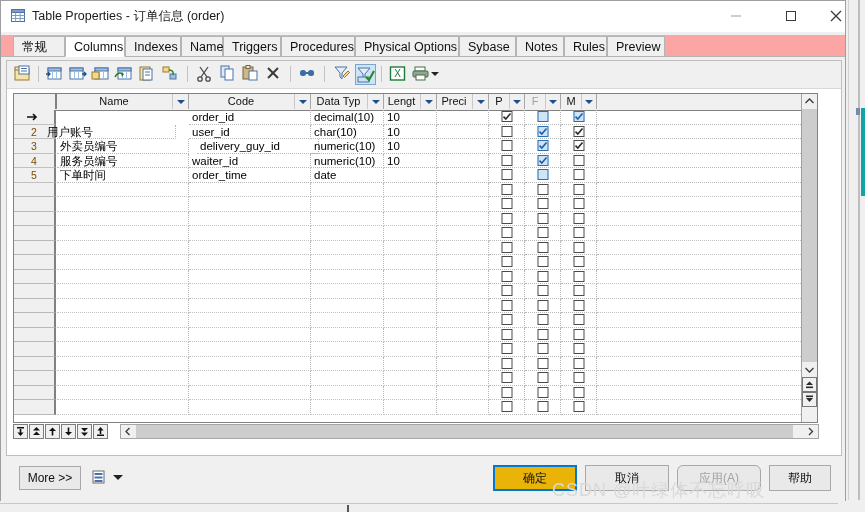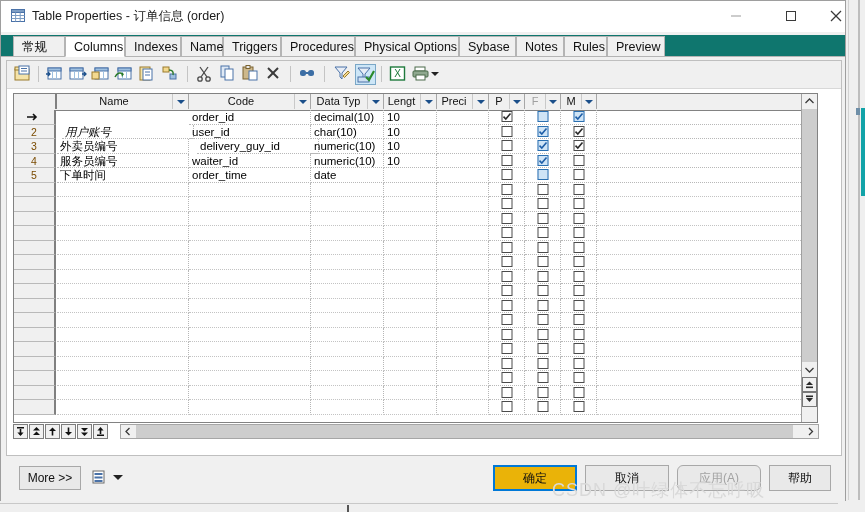--- a/index.html
+++ b/index.html
@@ -32,21 +32,21 @@
   .titlebar{position:relative;height:31px;background:#ffffff;}
   .titlebar .ticon{position:absolute;left:10px;top:8px;width:14px;height:13px;}
   .titlebar .ttext{position:absolute;left:31px;top:7px;font-size:12.5px;color:#1b1b1b;white-space:nowrap;}
   .wbtn{position:absolute;top:0;width:45px;height:30px;cursor:default;}
   .wbtn .g{position:absolute;left:50%;top:50%;transform:translate(-50%,-50%);}
   .min-g{width:10px;height:1px;background:#9a9a9a;}
   .max-g{width:10px;height:10px;border:1.4px solid #3a3a3a;box-sizing:border-box;}
   .close-g{width:12px;height:12px;}
 
   
-  .tabstrip{position:relative;height:22px;margin:3px 0 0 0;background:#0f766e;}
+  .tabstrip{position:relative;height:22px;margin:3px 0 0 0;background:#fca5a5;}
   .tabstrip .baseline{position:absolute;left:0;bottom:0;width:844px;height:1px;background:#b4b4b4;}
   .tab{
     position:absolute;bottom:0;height:21px;line-height:21px;
     padding:0 8px;box-sizing:border-box;
     border:1px solid #b4b4b4;border-bottom:1px solid #b4b4b4;
     background:#f0f0f0;font-size:12.5px;color:#111;white-space:nowrap;cursor:default;
   }
   .tab.active{background:#ffffff;border-bottom-color:#ffffff;z-index:3;}
 
   
@@ -388,21 +388,21 @@
                 <span class="ck hl">
                   <svg width="9" height="9" viewBox="0 0 9 9">
                     <path d="M1 4.6 L3.3 7 L8 1.4" stroke="#1f5fa8" stroke-width="1.6" fill="none"></path>
                   </svg>
                 </span>
               </div>
               <div class="cell" style="left:583px;width:220px;border-right:none;"></div>
             </div>
             <div class="grow">
               <div class="rowhdr">2</div>
-              <div class="cell" style="left:48px;width:132px;font-style:italic;">用户账号</div>
+              <div class="cell" style="left:30px;width:132px;">用户账号</div>
               <div class="cell" style="left:175px;width:122px;">user_id</div>
               <div class="cell" style="left:297px;width:73px;">char(10)</div>
               <div class="cell" style="left:370px;width:53px;">10</div>
               <div class="cell" style="left:423px;width:52px;"></div>
               <div class="ckcell" style="left:475px;width:36px;">
                 <span class="ck"></span>
               </div>
               <div class="ckcell" style="left:511px;width:36px;">
                 <span class="ck hl">
                   <svg width="9" height="9" viewBox="0 0 9 9">

